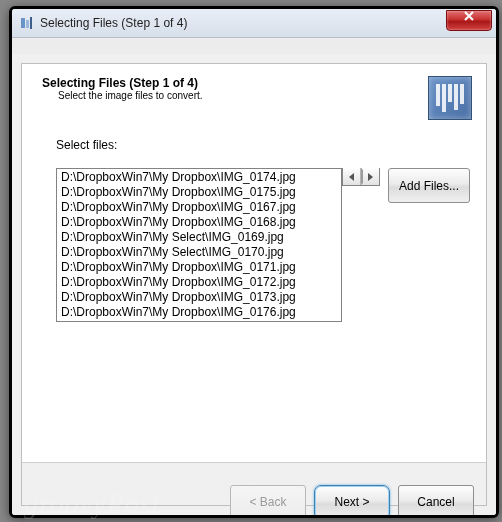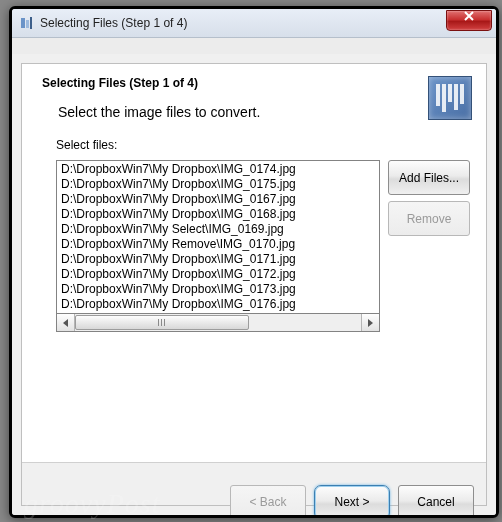--- a/index.html
+++ b/index.html
@@ -91,22 +91,22 @@
     justify-content: space-between;
     align-items: flex-start;
   }
   .header-text h1 {
     margin: 0;
     font-size: 12px;
     font-weight: bold;
     color: #000;
   }
   .header-text p {
-    margin: 14px 0 0 16px;
-    font-size: 14px;
+    margin: 0 0 0 16px;
+    font-size: 10px;
     color: #000;
   }
   .header-icon {
     width: 42px; height: 42px;
     background: linear-gradient(135deg,#6a93c8,#4a6fa5);
     border: 1px solid #345178;
     display:flex; align-items:center; justify-content:center;
     box-shadow: inset 0 0 6px rgba(255,255,255,0.4);
   }
   .header-icon .bars { display:flex; gap:2px; }
@@ -118,33 +118,33 @@
   .header-icon .bars span:nth-child(5){height:20px}
 
   .body {
     flex: 1;
     padding: 8px 16px 0 34px;
     display: flex;
     flex-direction: column;
   }
   .select-label {
     font-size: 12px;
-    margin-bottom: 8px;
+    margin-bottom: 16px;
   }
   .list-row {
     display: flex;
     align-items: flex-start;
     gap: 8px;
     flex: 1;
     min-height: 0;
   }
   .list-wrap {
     flex: 1;
     display: flex;
-    flex-direction: column;
+    flex-direction: row;
     min-height: 0;
   }
   .listbox {
     flex: 1;
     border: 1px solid #838383;
     background: #fff;
     overflow-x: hidden;
     overflow-y: hidden;
     font-size: 12px;
     color: #000;
@@ -270,21 +270,21 @@
       <div class="body">
         <div class="select-label">Select files:</div>
         <div class="list-row">
           <div class="list-wrap">
             <div class="listbox" id="file-list">
                 <div class="list-item">D:\DropboxWin7\My Dropbox\IMG_0174.jpg</div>
                 <div class="list-item">D:\DropboxWin7\My Dropbox\IMG_0175.jpg</div>
                 <div class="list-item">D:\DropboxWin7\My Dropbox\IMG_0167.jpg</div>
                 <div class="list-item">D:\DropboxWin7\My Dropbox\IMG_0168.jpg</div>
                 <div class="list-item">D:\DropboxWin7\My Select\IMG_0169.jpg</div>
-                <div class="list-item">D:\DropboxWin7\My Remove\IMG_0170.jpg</div>
+                <div class="list-item">D:\DropboxWin7\My Select\IMG_0170.jpg</div>
                 <div class="list-item">D:\DropboxWin7\My Dropbox\IMG_0171.jpg</div>
                 <div class="list-item">D:\DropboxWin7\My Dropbox\IMG_0172.jpg</div>
                 <div class="list-item">D:\DropboxWin7\My Dropbox\IMG_0173.jpg</div>
                 <div class="list-item">D:\DropboxWin7\My Dropbox\IMG_0176.jpg</div>
               </div>
             <div class="hscroll">
               <div class="arrow">
                   <span class="tri l"></span>
                 </div>
               <div class="track">
@@ -294,21 +294,20 @@
                     <span></span>
                   </div>
               </div>
               <div class="arrow">
                   <span class="tri r"></span>
                 </div>
             </div>
           </div>
           <div class="side-buttons">
             <button class="win">Add Files...</button>
-            <button class="win" disabled="">Remove</button>
           </div>
         </div>
       </div>
 
       <div class="footer">
         <button class="win" disabled="">&lt; Back</button>
         <button class="win primary">Next &gt;</button>
         <button class="win">Cancel</button>
       </div>
 

